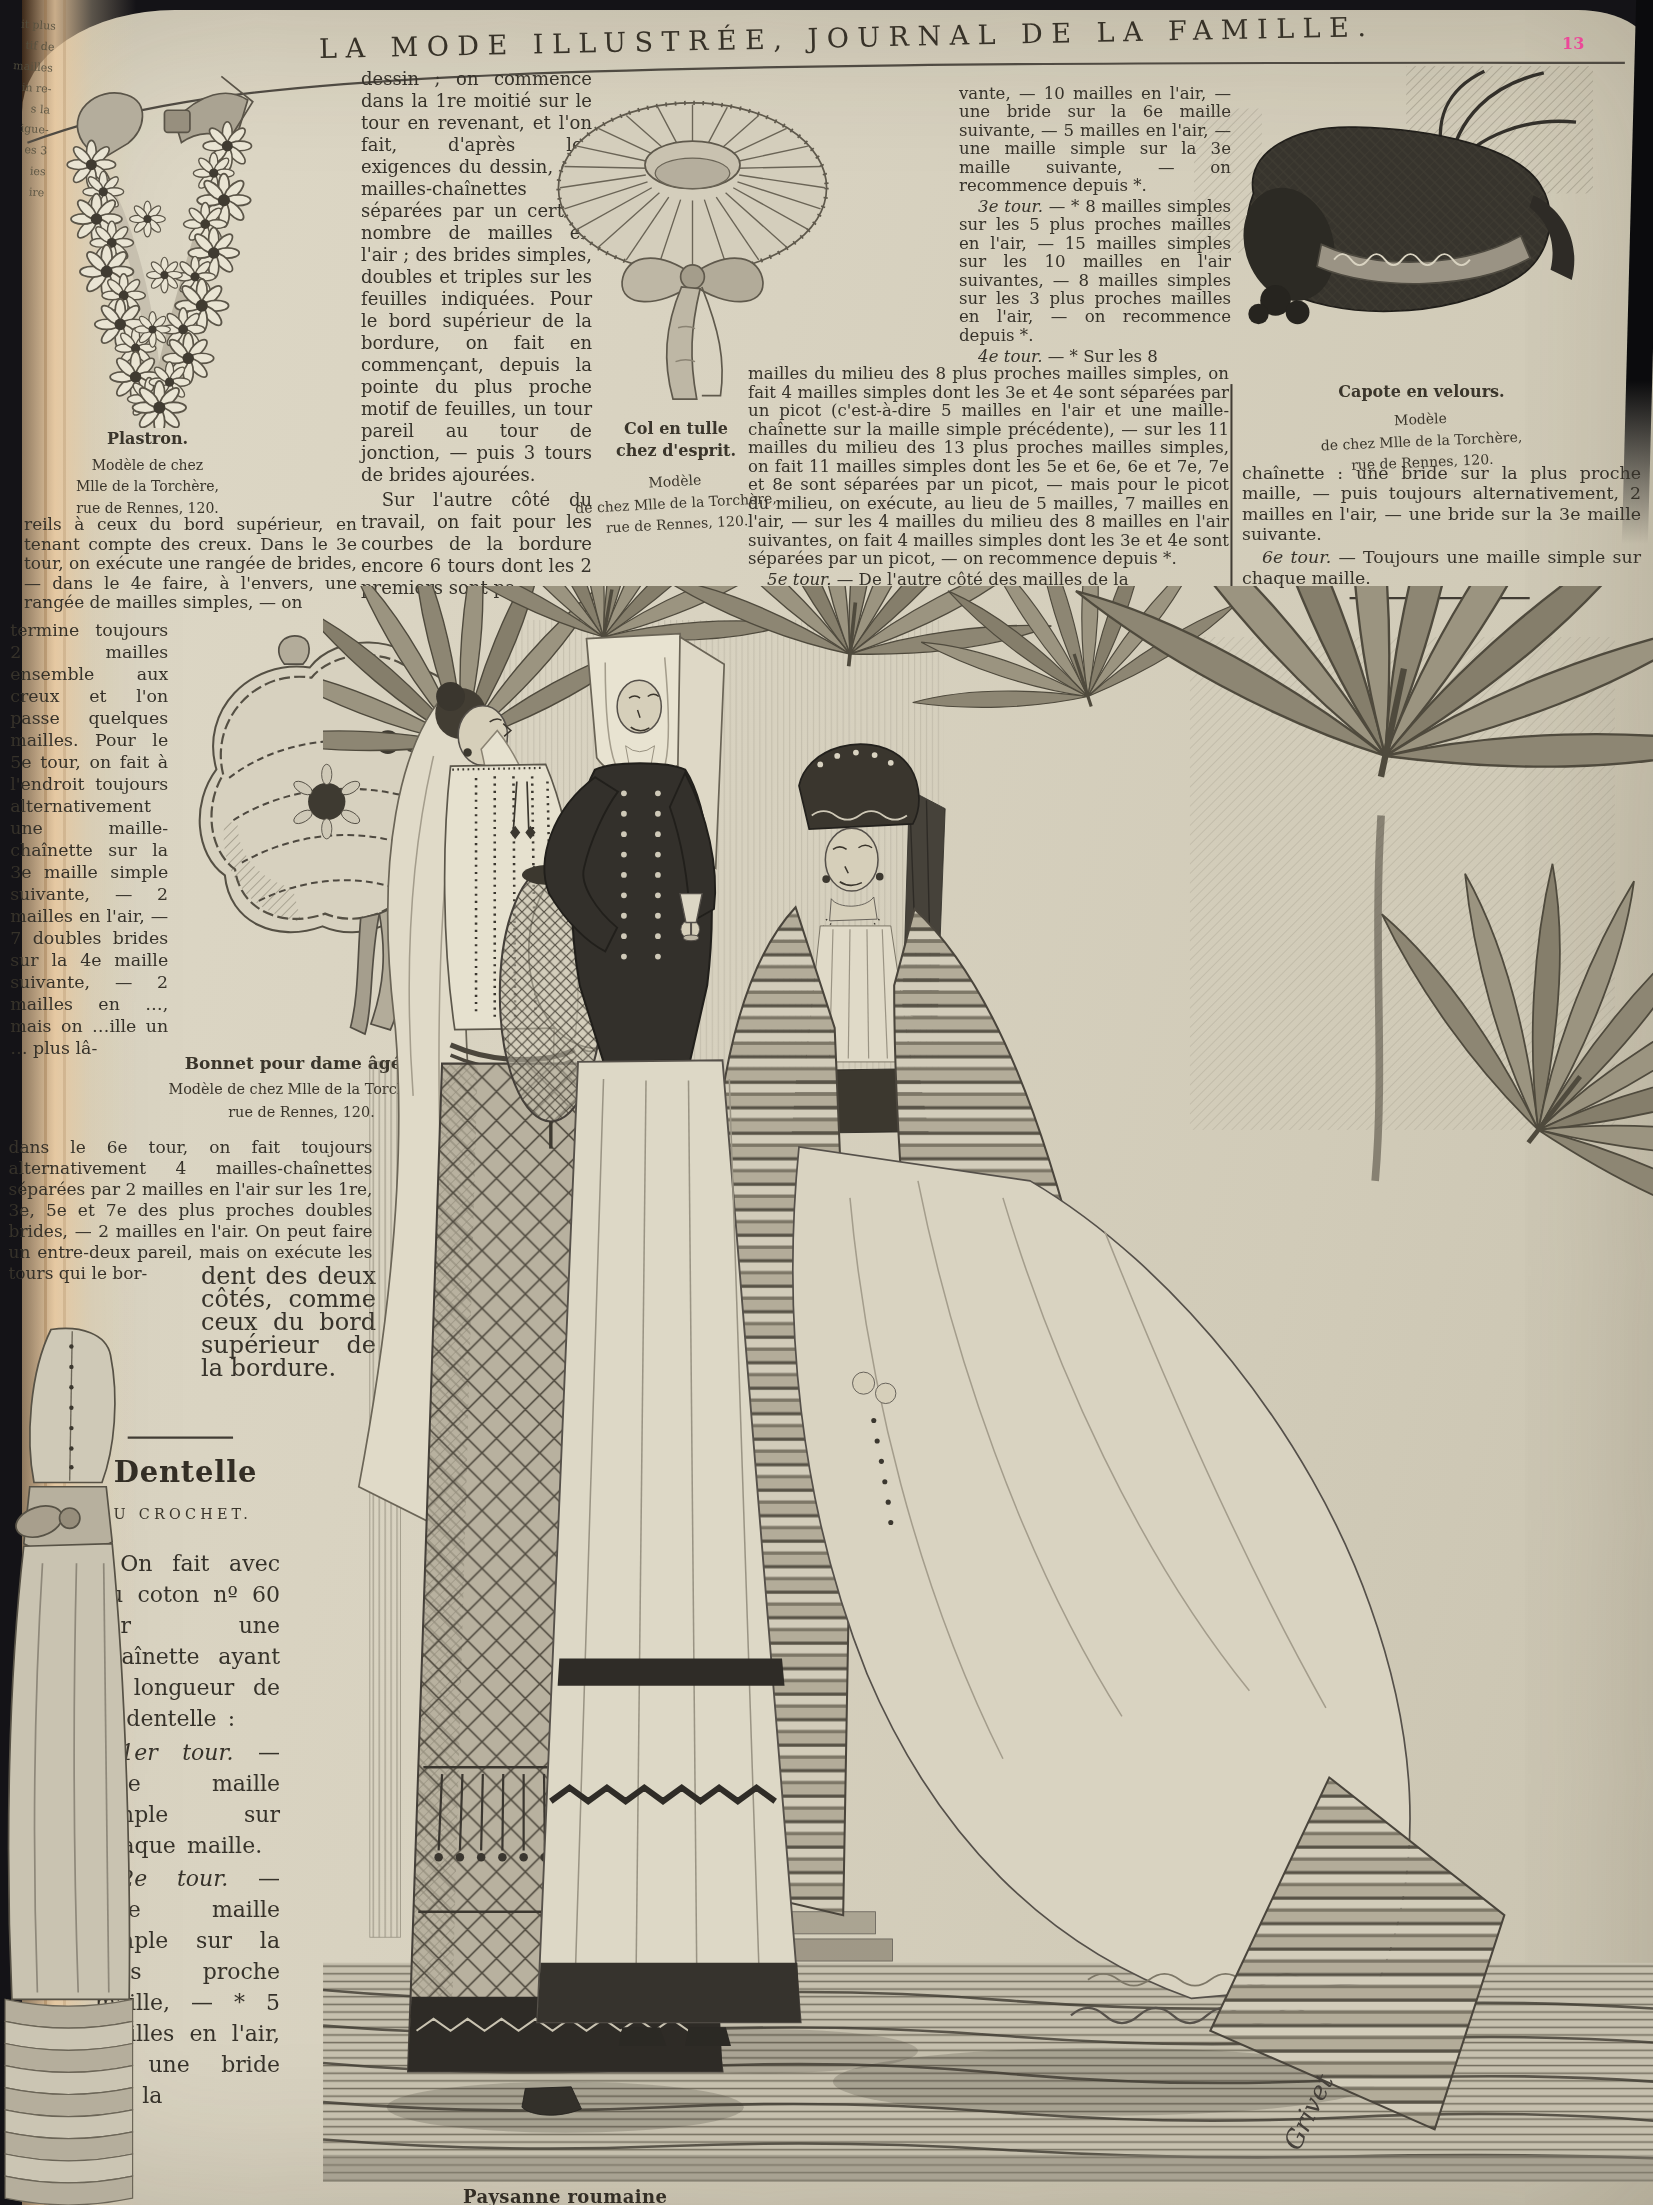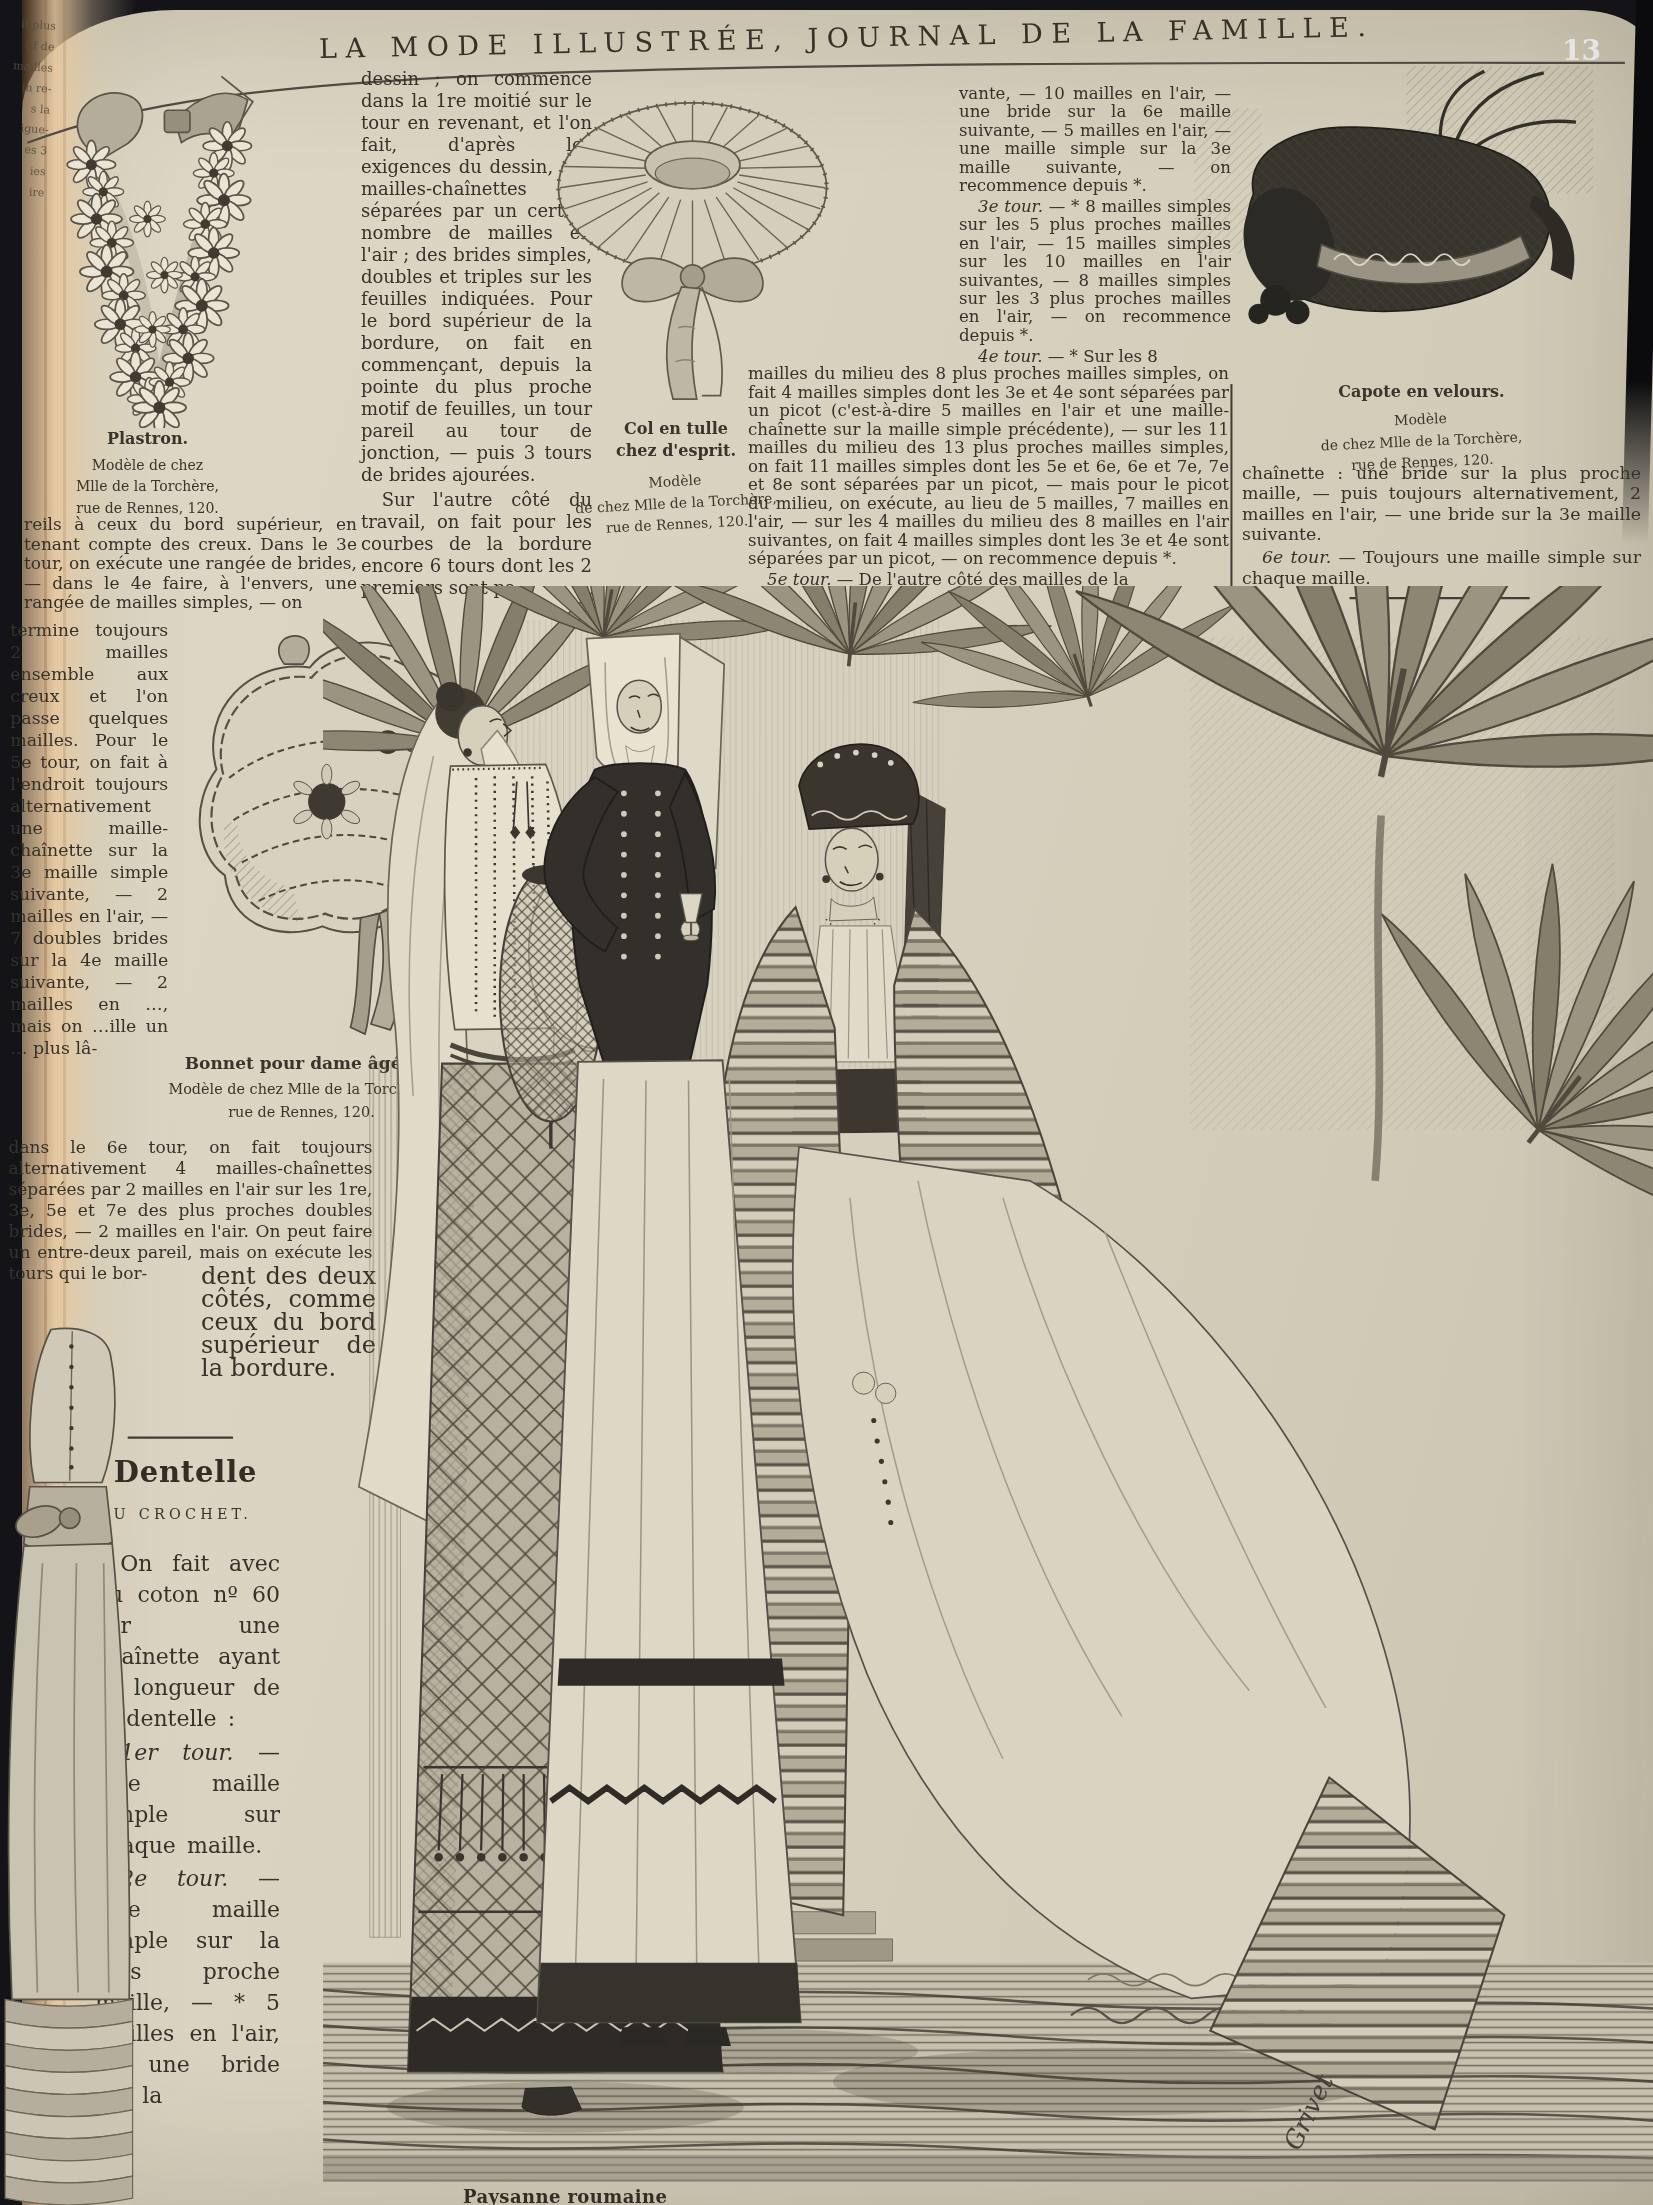--- a/index.html
+++ b/index.html
@@ -9,21 +9,21 @@
         background:linear-gradient(105deg,#ded8c6 0%,#d8d2c0 38%,#d1cbb8 72%,#c9c3b0 100%);
         border-top-left-radius:153px 102px;border-top-right-radius:76px 47px;
         box-shadow:inset 0 0 161px rgba(60,45,25,.22);}
   .gutter{position:absolute;left:22px;top:0;width:127px;height:2205px;pointer-events:none;
         background:linear-gradient(to right,rgba(94,60,28,.55),rgba(233,200,158,.85) 26%,rgba(223,205,170,.35) 55%,rgba(216,208,186,0) 90%);}
   .gutline{position:absolute;top:0;width:2.5px;height:2205px;background:rgba(150,110,66,.35);}
   .edge-right{position:absolute;right:0;top:0;width:25.5px;height:544px;
         background:linear-gradient(to bottom,#0b0b0d 70%,rgba(11,11,13,0));transform:skewX(-1.5deg);}
   .abs{position:absolute;}
   .masthead{font-size:27px;letter-spacing:8.5px;color:#373228;white-space:nowrap;transform:rotate(-1.2deg);}
-  .pagenum{font-size:28px;font-weight:bold;color:#e5e5e5;}
+  .pagenum{font-size:16px;font-weight:bold;color:#ec4899;}
   .tcol{ text-align:justify;}
   .tcol p{margin:0 0 2.5px;text-indent:1.15em;}
   .tcol p.fl{text-indent:0;}
   .tcol i{font-style:italic;margin-top:36px;}
   .figcap{text-align:center;color:#3a352b;}
   .figcap .t{font-weight:bold;font-size:16px;line-height:1.35;}
   .figcap .c{font-size:14px;line-height:1.55;}
   .frag{font-size:11px;line-height:1.9;color:#55503f;text-align:right;transform:rotate(4deg);opacity:.9;}
   .dent-h{font-weight:bold;font-size:29px;letter-spacing:0.8px;text-align:center;color:#332e25;}
   .dent-s{font-size:14.4px;letter-spacing:4.2px;color:#3a352b;}

